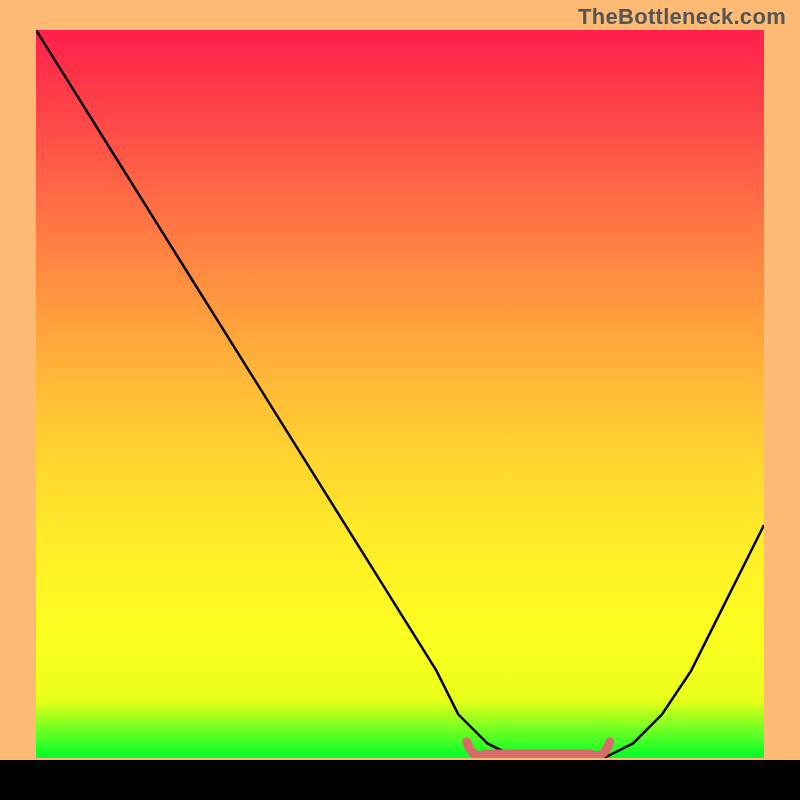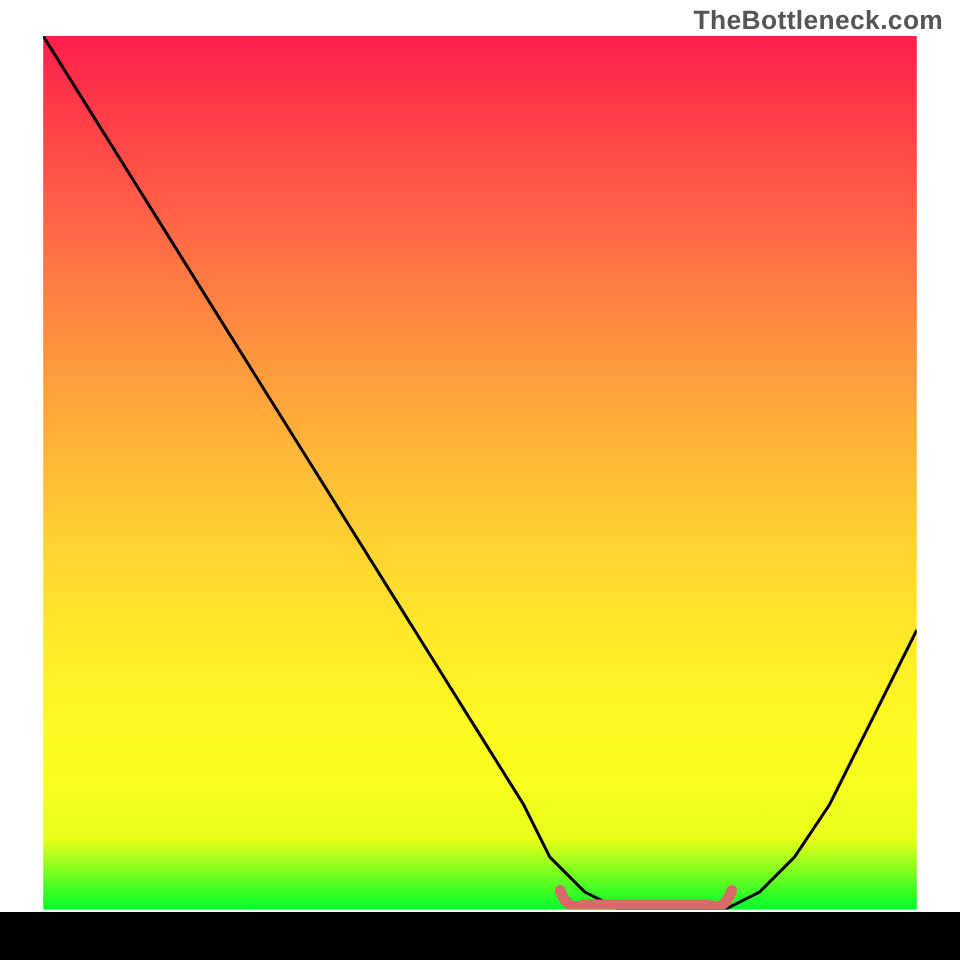--- a/index.html
+++ b/index.html
@@ -8,21 +8,21 @@
     width: 800px;
     height: 800px;
     background: #000;
     font-family: Arial, Helvetica, sans-serif;
     overflow: hidden;
   }
   .frame {
     position: relative;
     width: 800px;
     height: 800px;
-    background: #ffffff;
+    background: #fdba74;
     text-align: center;
   }
   .watermark {
     position: absolute;
     top: 4px;
     right: 14px;
     color: #555;
     font-size: 22px;
     font-weight: 600;
     letter-spacing: 0.3px;

